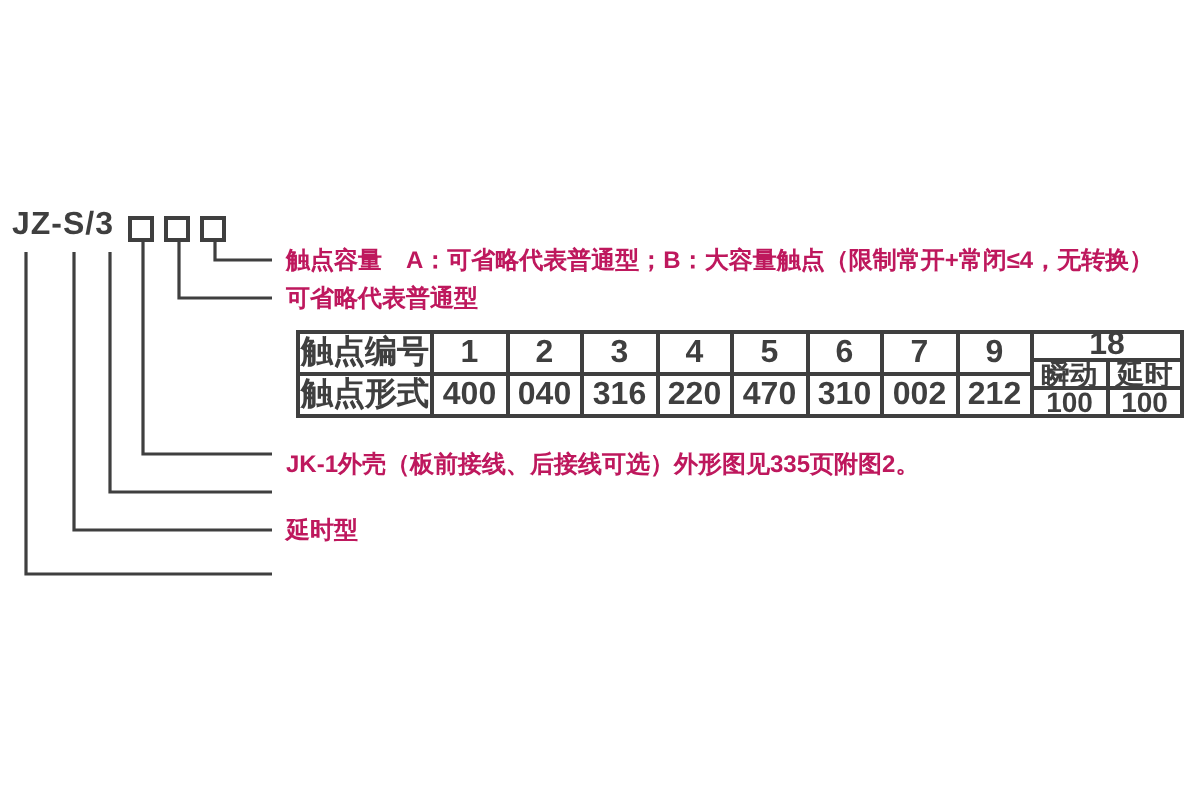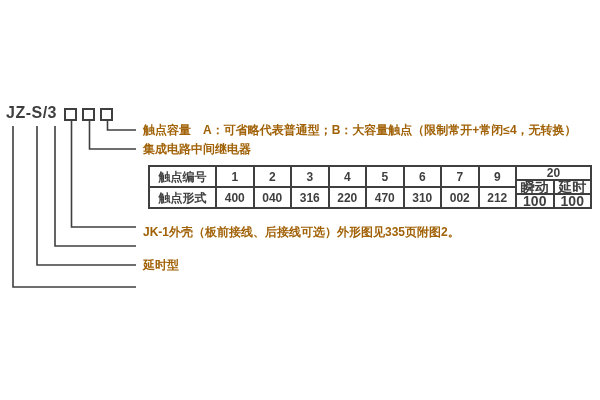--- a/index.html
+++ b/index.html
@@ -11,32 +11,32 @@
     position:absolute;left:6px;top:104px;font-size:16px;font-weight:bold;
     letter-spacing:0.5px;color:#3f3f3f;white-space:nowrap;
   }
   .pbox{
     position:absolute;top:108px;width:13px;height:13px;box-sizing:border-box;
     border:2px solid #3f3f3f;background:#ffffff;
   }
   .leads{position:absolute;left:0;top:0;}
   .callout{
     position:absolute;left:143px;font-size:12px;line-height:13px;font-weight:600;
-    white-space:nowrap;color:#a16207;
+    white-space:nowrap;color:#be185d;
   }
   .tbl{
     position:absolute;left:148px;top:165px;
     display:grid;
     grid-template-columns:65px repeat(10,35.5px);
     grid-template-rows:repeat(6,5px);
     gap:2px;padding:2px;background:#3f3f3f;
   }
   .cell{
     background:#ffffff;display:flex;align-items:center;justify-content:center;
-    font-size:12px;font-weight:bold;line-height:1;overflow:hidden;white-space:nowrap;
+    font-size:16px;font-weight:bold;line-height:1;overflow:hidden;white-space:nowrap;
   }
   .cell.small{font-size:14px;font-weight:600;}
 </style>
 </head>
 <body>
 
 <div class="stage">
 
   <div class="model-code">JZ-S/3</div>
   <div class="pbox" style="left:64px"></div>
@@ -48,36 +48,36 @@
       <polyline points="13,126 13,287 136,287"></polyline>
       <polyline points="37,126 37,265 136,265"></polyline>
       <polyline points="55,126 55,246 136,246"></polyline>
       <polyline points="71.5,121 71.5,227 136,227"></polyline>
       <polyline points="89.5,121 89.5,149 136,149"></polyline>
       <polyline points="107.5,121 107.5,130 136,130"></polyline>
     </g>
   </svg>
 
   <div class="callout" style="top:124px">触点容量　A：可省略代表普通型；B：大容量触点（限制常开+常闭≤4，无转换）</div>
-  <div class="callout" style="top:143px">集成电路中间继电器</div>
+  <div class="callout" style="top:143px">可省略代表普通型</div>
   <div class="callout" style="top:226px">JK-1外壳（板前接线、后接线可选）外形图见335页附图2。</div>
   <div class="callout" style="top:259px">延时型</div>
 
   <div class="tbl">
     <div class="cell" style="grid-column:1;grid-row:1/4">触点编号</div>
     <div class="cell" style="grid-column:2;grid-row:1/4">1</div>
     <div class="cell" style="grid-column:3;grid-row:1/4">2</div>
     <div class="cell" style="grid-column:4;grid-row:1/4">3</div>
     <div class="cell" style="grid-column:5;grid-row:1/4">4</div>
     <div class="cell" style="grid-column:6;grid-row:1/4">5</div>
     <div class="cell" style="grid-column:7;grid-row:1/4">6</div>
     <div class="cell" style="grid-column:8;grid-row:1/4">7</div>
     <div class="cell" style="grid-column:9;grid-row:1/4">9</div>
 
-    <div class="cell" style="grid-column:10/12;grid-row:1/3">20</div>
+    <div class="cell" style="grid-column:10/12;grid-row:1/3">18</div>
     <div class="cell small" style="grid-column:10;grid-row:3/5">瞬动</div>
     <div class="cell small" style="grid-column:11;grid-row:3/5">延时</div>
 
     <div class="cell" style="grid-column:1;grid-row:4/7">触点形式</div>
     <div class="cell" style="grid-column:2;grid-row:4/7">400</div>
     <div class="cell" style="grid-column:3;grid-row:4/7">040</div>
     <div class="cell" style="grid-column:4;grid-row:4/7">316</div>
     <div class="cell" style="grid-column:5;grid-row:4/7">220</div>
     <div class="cell" style="grid-column:6;grid-row:4/7">470</div>
     <div class="cell" style="grid-column:7;grid-row:4/7">310</div>

